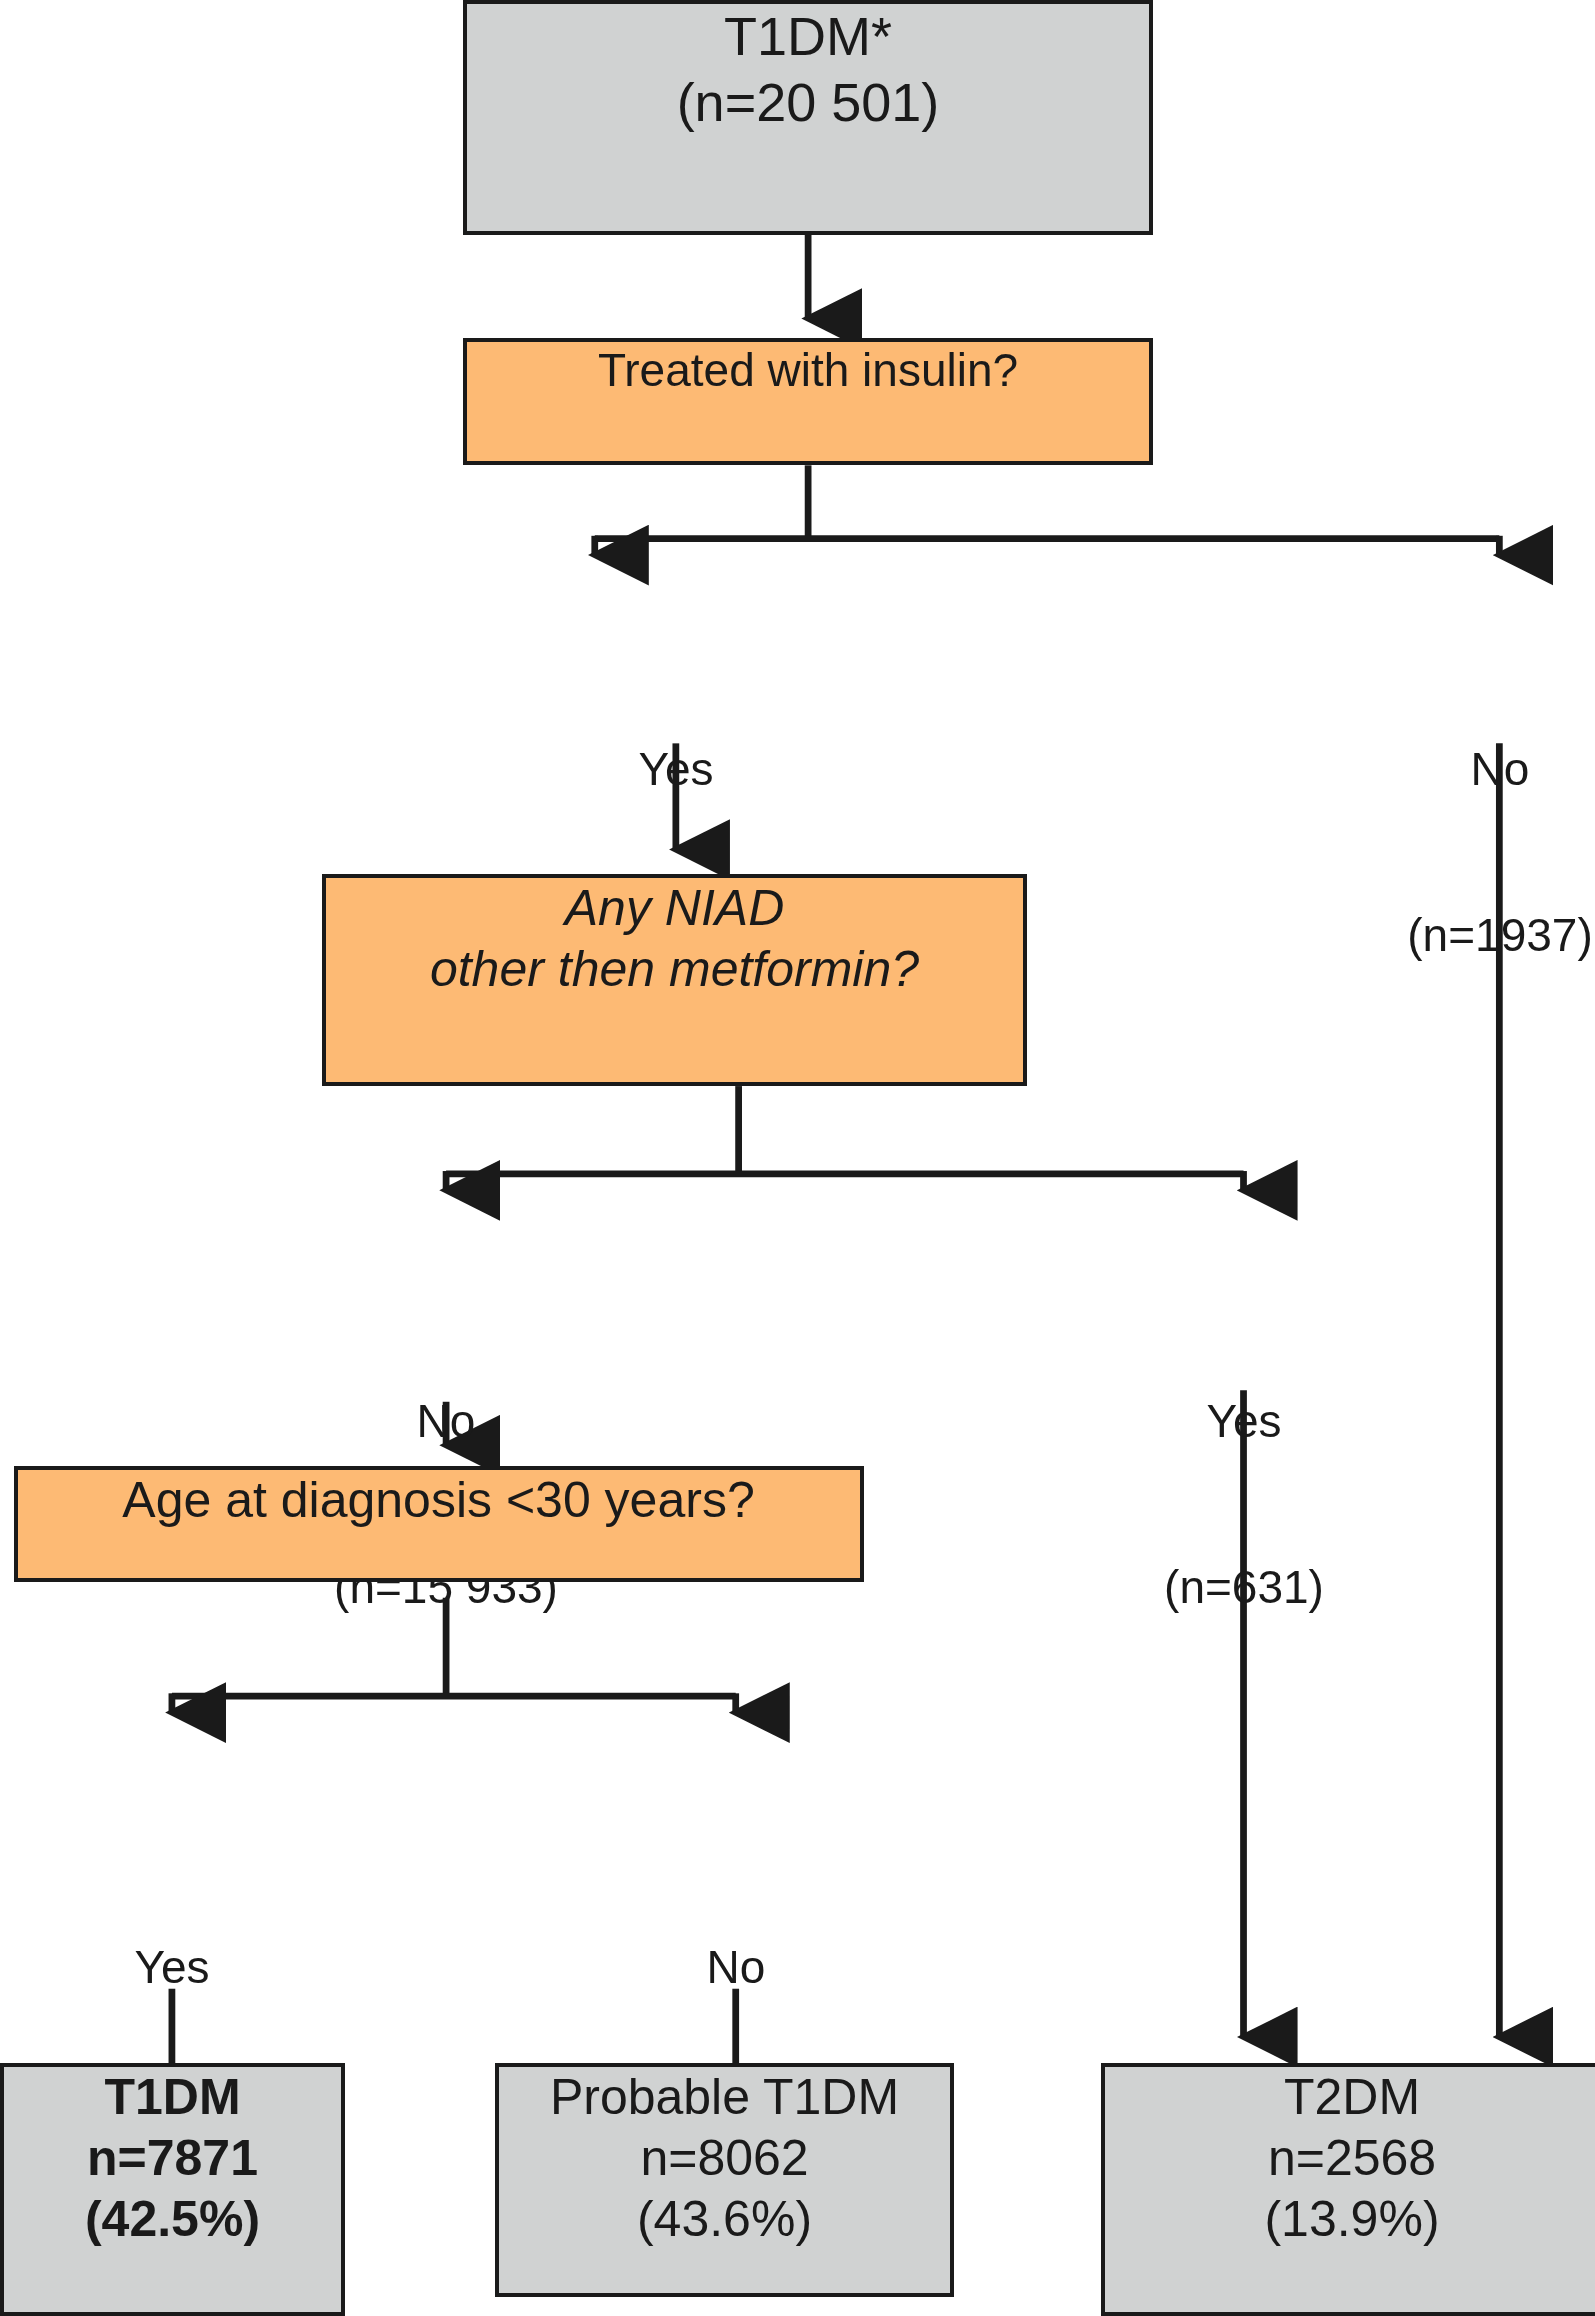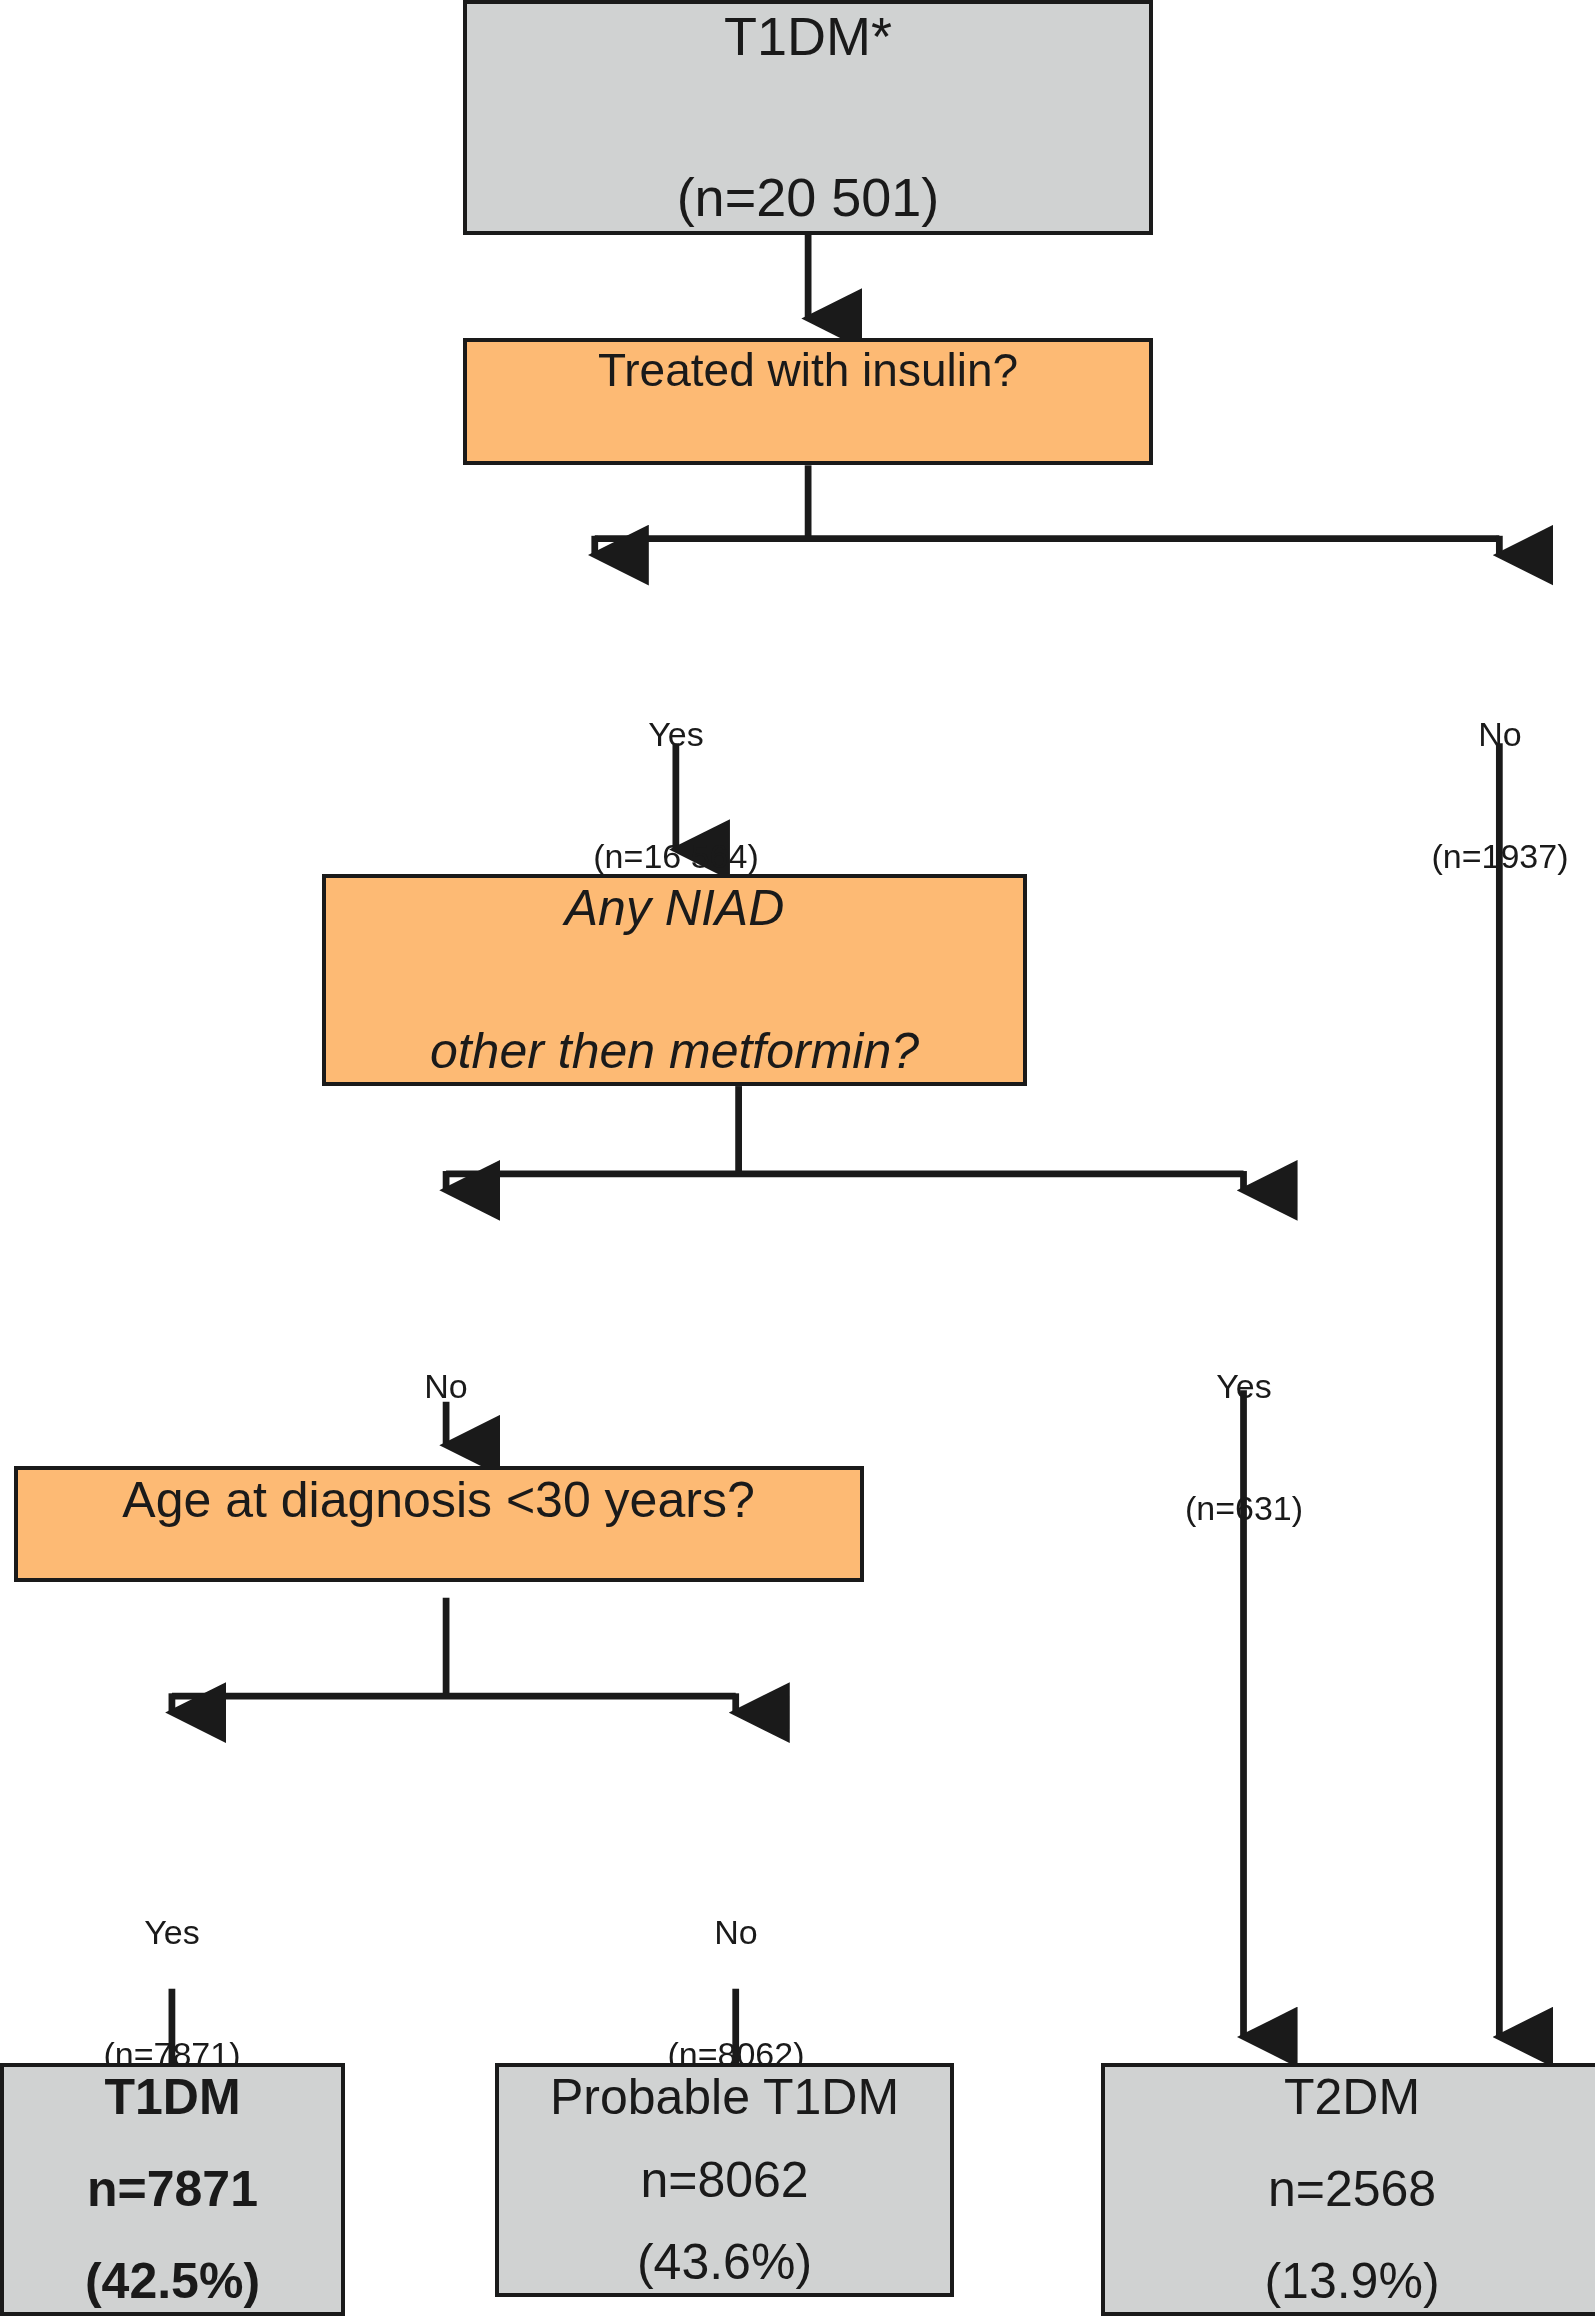--- a/index.html
+++ b/index.html
@@ -23,21 +23,21 @@
     height: 2316px;
     pointer-events: none;
   }
   .node {
     position: absolute;
     box-sizing: border-box;
     border: 4.8px solid #1a1a1a;
     display: flex;
     flex-direction: column;
     align-items: center;
-    justify-content: space-between;
+    justify-content: flex-start;
     text-align: center;
     color: #1a1a1a;
     line-height: 1.22;
   }
   .node.decision {
     background: #fdba74;
   }
   .node.terminal {
     background: #d0d2d2;
   }
@@ -52,21 +52,21 @@
     line-height: 1.2;
     white-space: pre;
   }
   .edge-label .line {
     display: block;
   }
   .fs-root   { font-size: 54px; }
   .fs-dec    { font-size: 46px; }
   .fs-dec2   { font-size: 50px; }
   .fs-term   { font-size: 50px; }
-  .fs-label  { font-size: 34px; }
+  .fs-label  { font-size: 46px; }
 </style>
 </head>
 <body>
 
 <div id="chart-root">
 
   <svg class="flow-lines" viewBox="0 0 1652 2399" xmlns="http://www.w3.org/2000/svg">
     <defs>
       <marker id="arrowhead" markerWidth="9" markerHeight="9" refX="4.5" refY="8" orient="auto" markerUnits="strokeWidth">
         <path d="M 0 0 L 9 0 L 4.5 9 Z" fill="#1a1a1a"></path>

